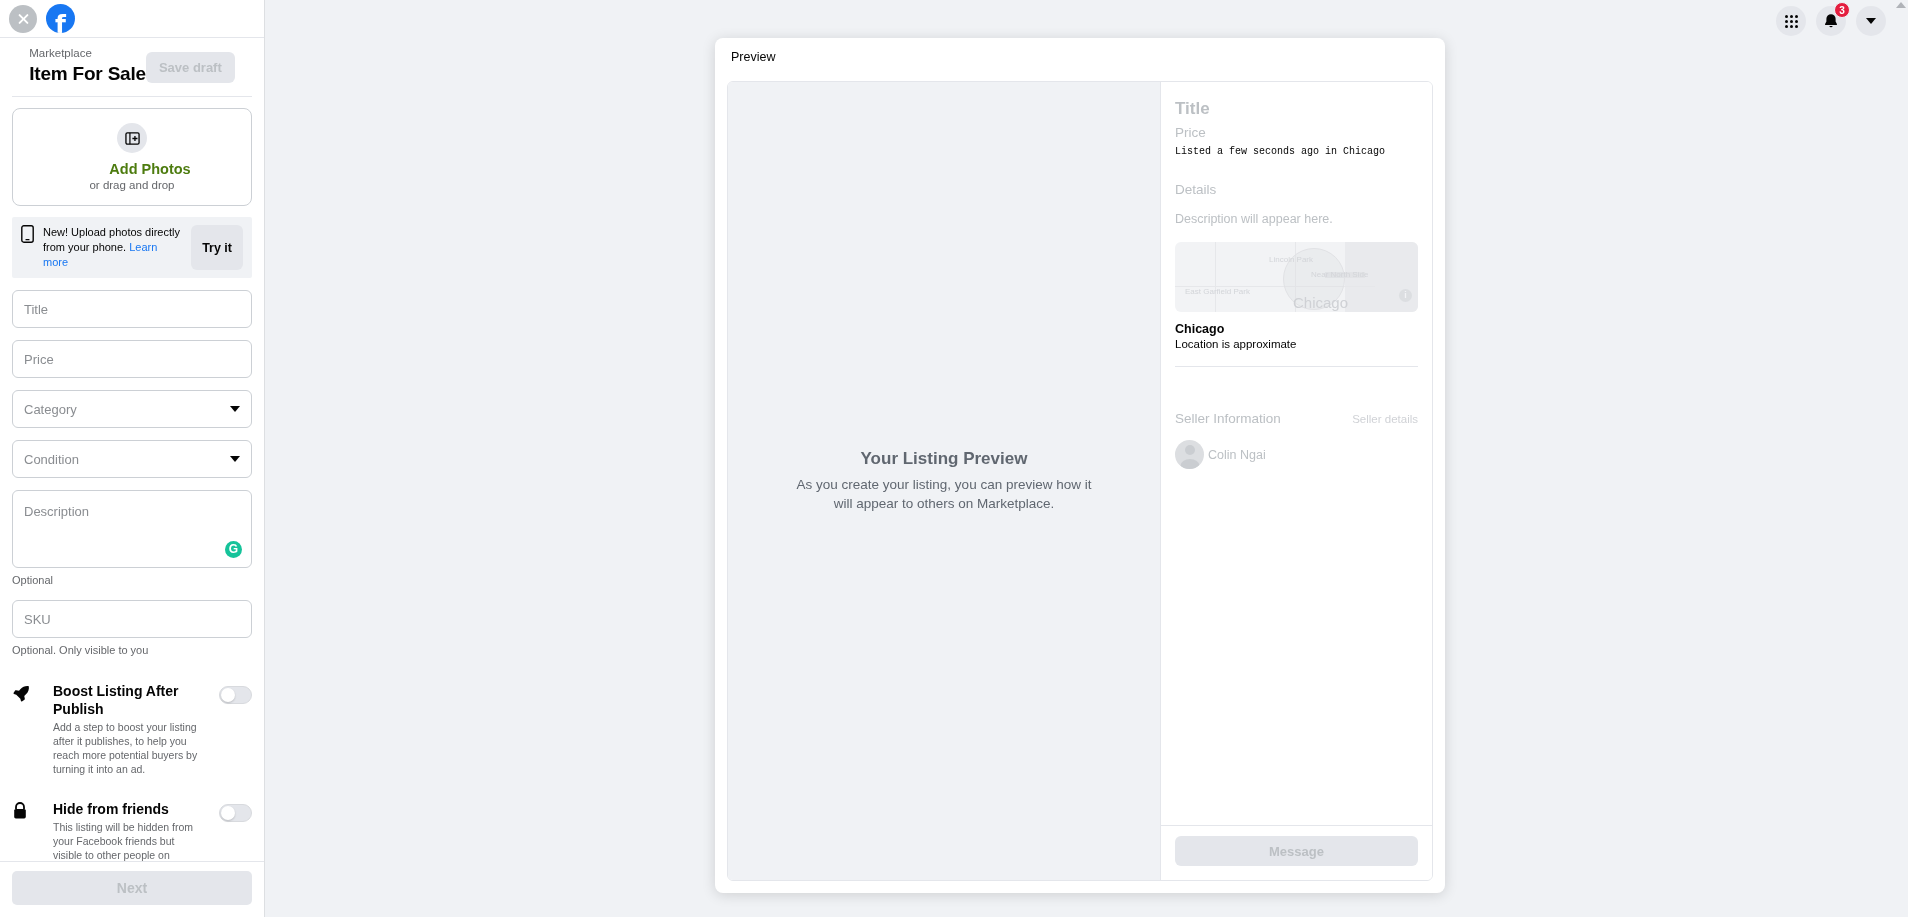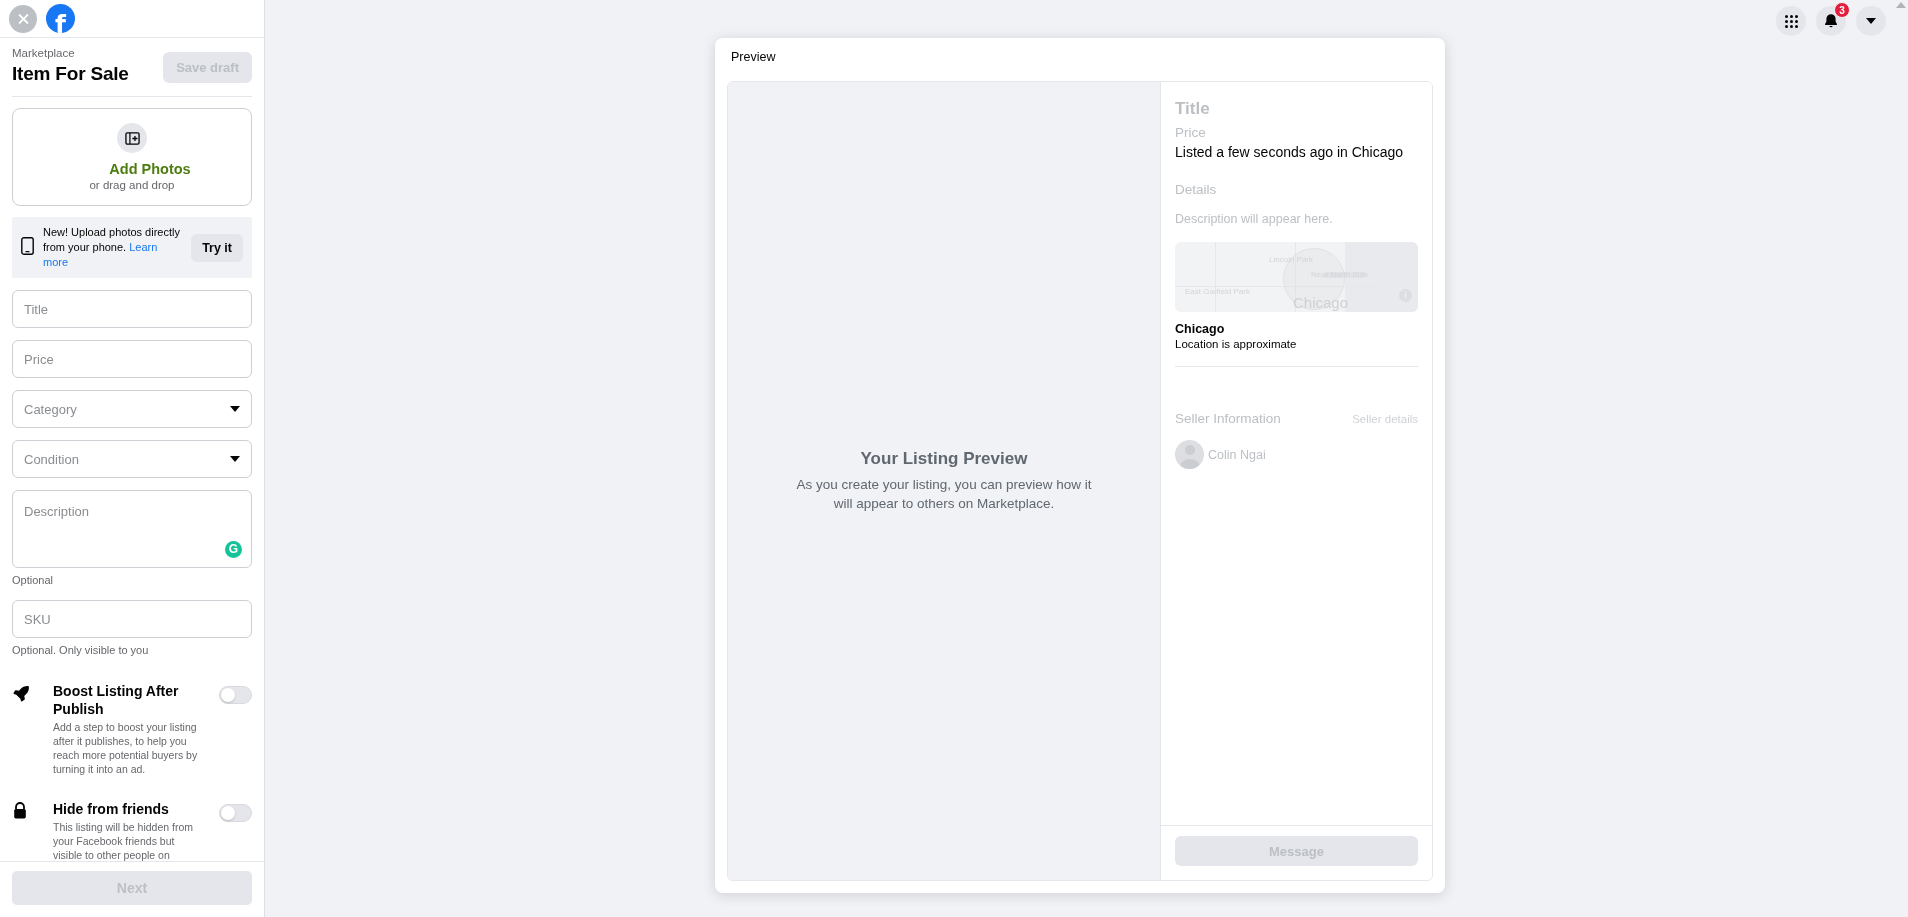--- a/index.html
+++ b/index.html
@@ -51,21 +51,21 @@
     font-family: "DejaVu Sans", sans-serif;
     line-height: 1; margin-bottom: -4px; letter-spacing: 0;
   }
 
   #sidebar-scroll {
     flex: 1; overflow: hidden;
     padding: 0 12px;
   }
 
   #sidebar-header {
-    display: flex; align-items: flex-start; justify-content: space-between;
+    display: flex; align-items: flex-start; justify-content: center;
     padding: 8px 0 10px 0;
   }
   .mp-kicker { font-size: 11.5px; color: #65676b; line-height: 15px; }
   .mp-title  { font-size: 19px; font-weight: 700; color: #050505; line-height: 24px;
                letter-spacing: -0.2px; margin-top: 1px; }
   #save-draft {
     background: #e4e6eb; color: #bcc0c4;
     border: none; border-radius: 6px;
     font-size: 13px; font-weight: 600;
     font-family: "Liberation Sans", sans-serif;
@@ -88,21 +88,21 @@
     display: flex; align-items: center; justify-content: center;
   }
   .photo-glyph { display:block; }
   #photo-box .pb-title { font-size: 14.5px; font-weight: 600; color: #4d7c0f; margin-top: 8px; margin-left: 36px; }
   #photo-box .pb-sub   { font-size: 11.5px; color: #65676b; margin-top: 2px; }
 
   
   #new-banner {
     margin-top: 11px;
     background: #f0f2f5; border-radius: 2px;
-    display: flex; align-items: center; gap: 9px;
+    display: flex; gap: 9px;
     padding: 8px 9px;
   }
   .phone-icon { flex: none; }
   #new-banner .nb-text {
     flex: 1; font-size: 11px; color: #050505; line-height: 15px;
   }
   #new-banner .nb-link { color: #1877f2; cursor: pointer; }
   #try-it {
     flex: none; background: #e4e6eb; border: none; border-radius: 6px;
     color: #050505; font-size: 12.5px; font-weight: 600;
@@ -235,21 +235,21 @@
     max-width: 300px;
   }
   #preview-side {
     width: 272px; background: #fff;
     border-left: 1px solid #e4e6eb;
     display: flex; flex-direction: column;
   }
   #preview-side-scroll { flex: 1; padding: 16px 14px 0 14px; overflow: hidden; }
   .pv-title  { font-size: 17px; font-weight: 700; color: #bcc0c4; line-height: 22px; }
   .pv-price  { font-size: 13.5px; color: #bcc0c4; margin-top: 4px; line-height: 18px; }
-  .pv-listed { font-size: 14px; color: #050505; margin-top: 3px; line-height: 14px; }
+  .pv-listed { font-size: 10px; color: #050505; margin-top: 3px; line-height: 14px; font-family: Liberation Mono, monospace; }
   .pv-section-title { font-size: 13.5px; color: #bcc0c4; margin-top: 22px; line-height: 18px; }
   .pv-desc { font-size: 12.5px; color: #bcc0c4; margin-top: 12px; line-height: 17px; }
 
   
   #map {
     margin-top: 14px; height: 70px; border-radius: 6px;
     background: #f2f3f5; position: relative; overflow: hidden;
     cursor: pointer;
   }
   #map .water { position: absolute; right: 0; top: 0; width: 30%; height: 100%; background: #e9eaed; }

